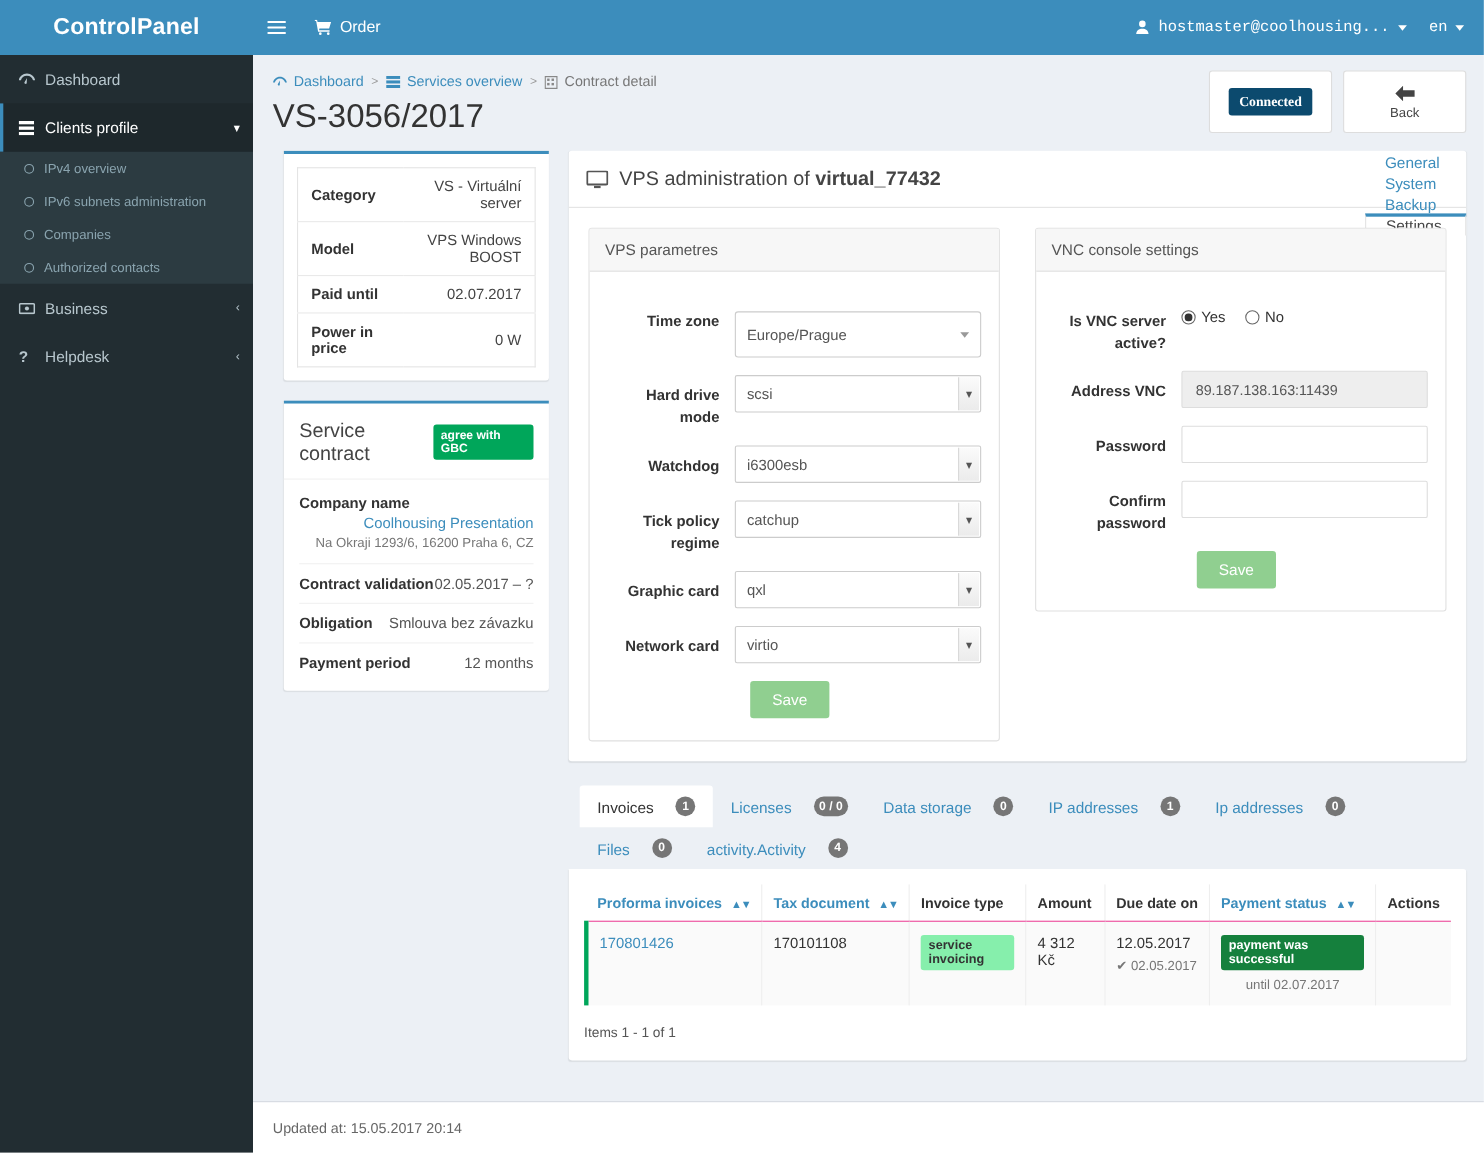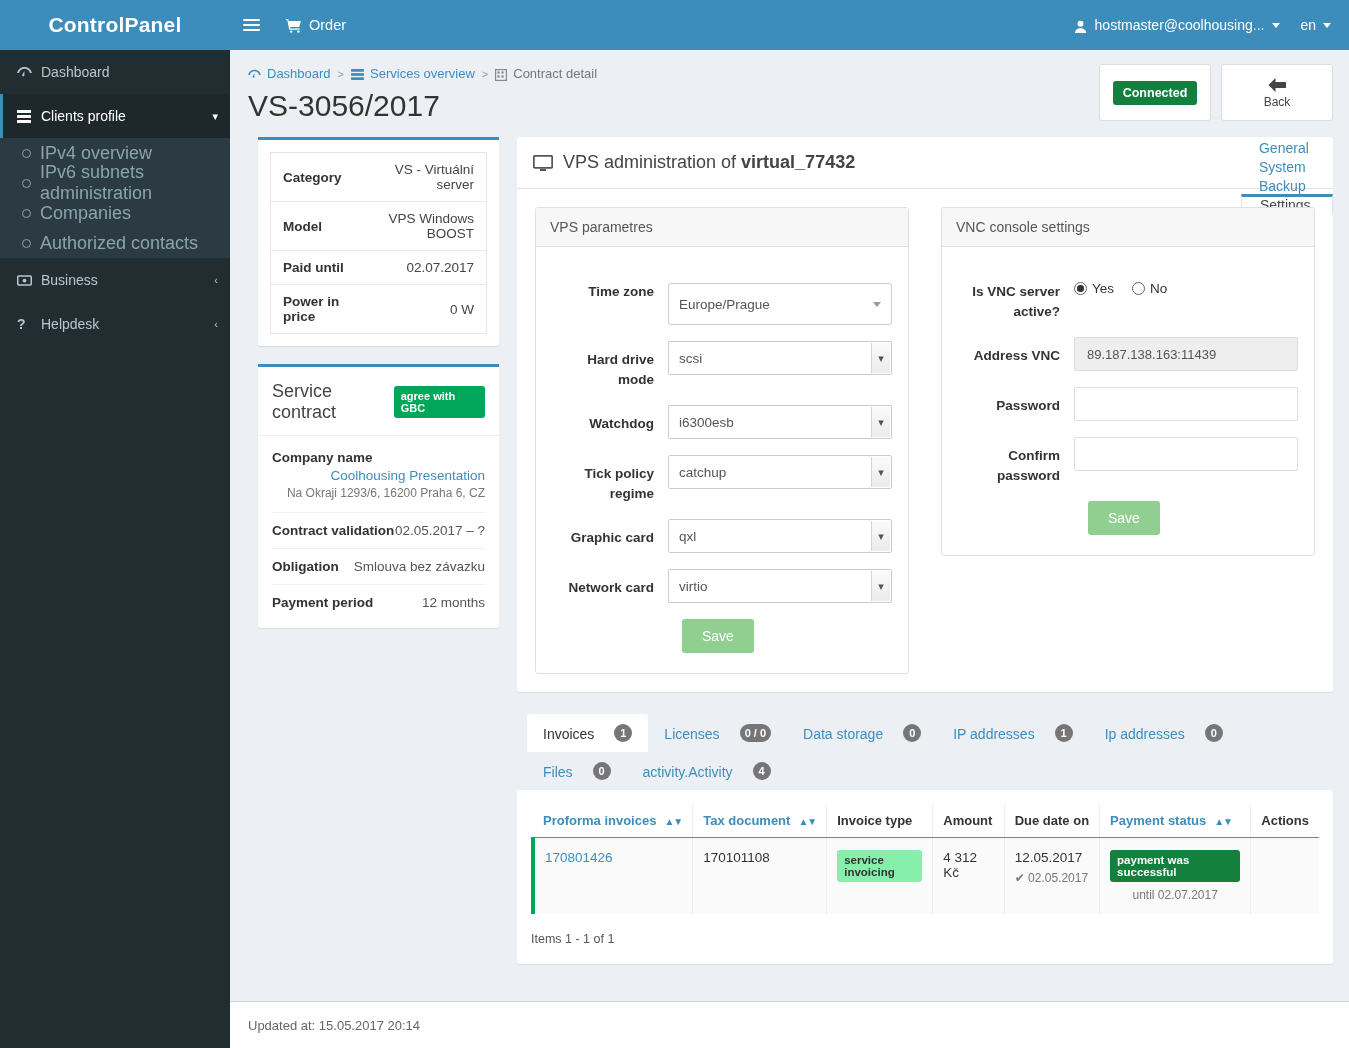--- a/index.html
+++ b/index.html
@@ -46,21 +46,21 @@
     color: #fff;
     border-left-color: #3c8dbc;
   }
   .nav-item.active .ico, .nav-item.active .caret { color: #fff; }
   .nav-sub { background: #2c3b41; }
   .nav-sub-item {
     display: flex; align-items: center;
     height: 30px;
     padding-left: 22px;
     color: #8aa4af;
-    font-size: 18px;
+    font-size: 12px;
     cursor: pointer;
   }
   .nav-sub-item .circ {
     width: 18px; flex: 0 0 18px;
     font-size: 11px;
     display: flex; align-items: center;
   }
   .circle-o {
     display: inline-block; width: 9px; height: 9px;
     border: 1.6px solid #8aa4af; border-radius: 50%;
@@ -71,21 +71,21 @@
   .topbar {
     height: 50px; flex: 0 0 50px;
     background: #3c8dbc;
     display: flex; align-items: center;
     color: #fff;
   }
   .hamburger { width: 42px; display: flex; align-items: center; justify-content: center; cursor: pointer; }
   .ham-lines { width: 17px; }
   .ham-lines span { display: block; height: 2px; background: #fff; margin: 3px 0; border-radius: 1px; }
   .order-btn { display: flex; align-items: center; gap: 7px; padding: 0 14px; font-size: 14.5px; cursor: pointer; }
-  .topbar-right { margin-left: auto; display: flex; align-items: center; }
+  .topbar-right { margin-left: auto; display: flex; align-items: center; font-family: Liberation Mono, monospace; }
   .user-menu { display: flex; align-items: center; gap: 8px; padding: 0 14px; font-size: 14px; cursor: pointer; }
   .lang-menu { display: flex; align-items: center; gap: 7px; padding: 0 18px 0 6px; font-size: 14px; cursor: pointer; }
   .caret-dn { width: 0; height: 0; border-left: 4px solid transparent; border-right: 4px solid transparent; border-top: 5px solid #fff; display:inline-block; }
 
   .content {
     flex: 1 1 auto;
     background: #ecf0f5;
     padding: 10px 16px 0 16px;
     position: relative;
     overflow: hidden;
@@ -101,22 +101,22 @@
 
   .page-actions { position: absolute; top: 14px; right: 16px; display: flex; gap: 10px; }
   .act-card {
     background: #fff; border: 1px solid #ddd; border-radius: 3px;
     width: 112px; height: 57px;
     display: flex; align-items: center; justify-content: center;
     cursor: pointer;
   }
   .act-card.back { flex-direction: column; gap: 1px; }
   .badge-connected {
-    background: #15803d; color: #fff; font-size: 12.5px; font-weight: bold;
-    padding: 5px 10px; border-radius: 3px;
+    background: #0c4a6e; color: #fff; font-size: 12.5px; font-weight: bold;
+    padding: 5px 10px; border-radius: 3px; font-family: Liberation Serif, serif;
   }
   .back-lbl { font-size: 12px; color: #444; }
 
   .cols { display: flex; gap: 18px; align-items: flex-start; }
   .col-left { width: 253px; flex: 0 0 253px; }
   .col-right { flex: 1 1 auto; }
 
   .box {
     background: #fff;
     border-top: 3px solid #3c8dbc;

